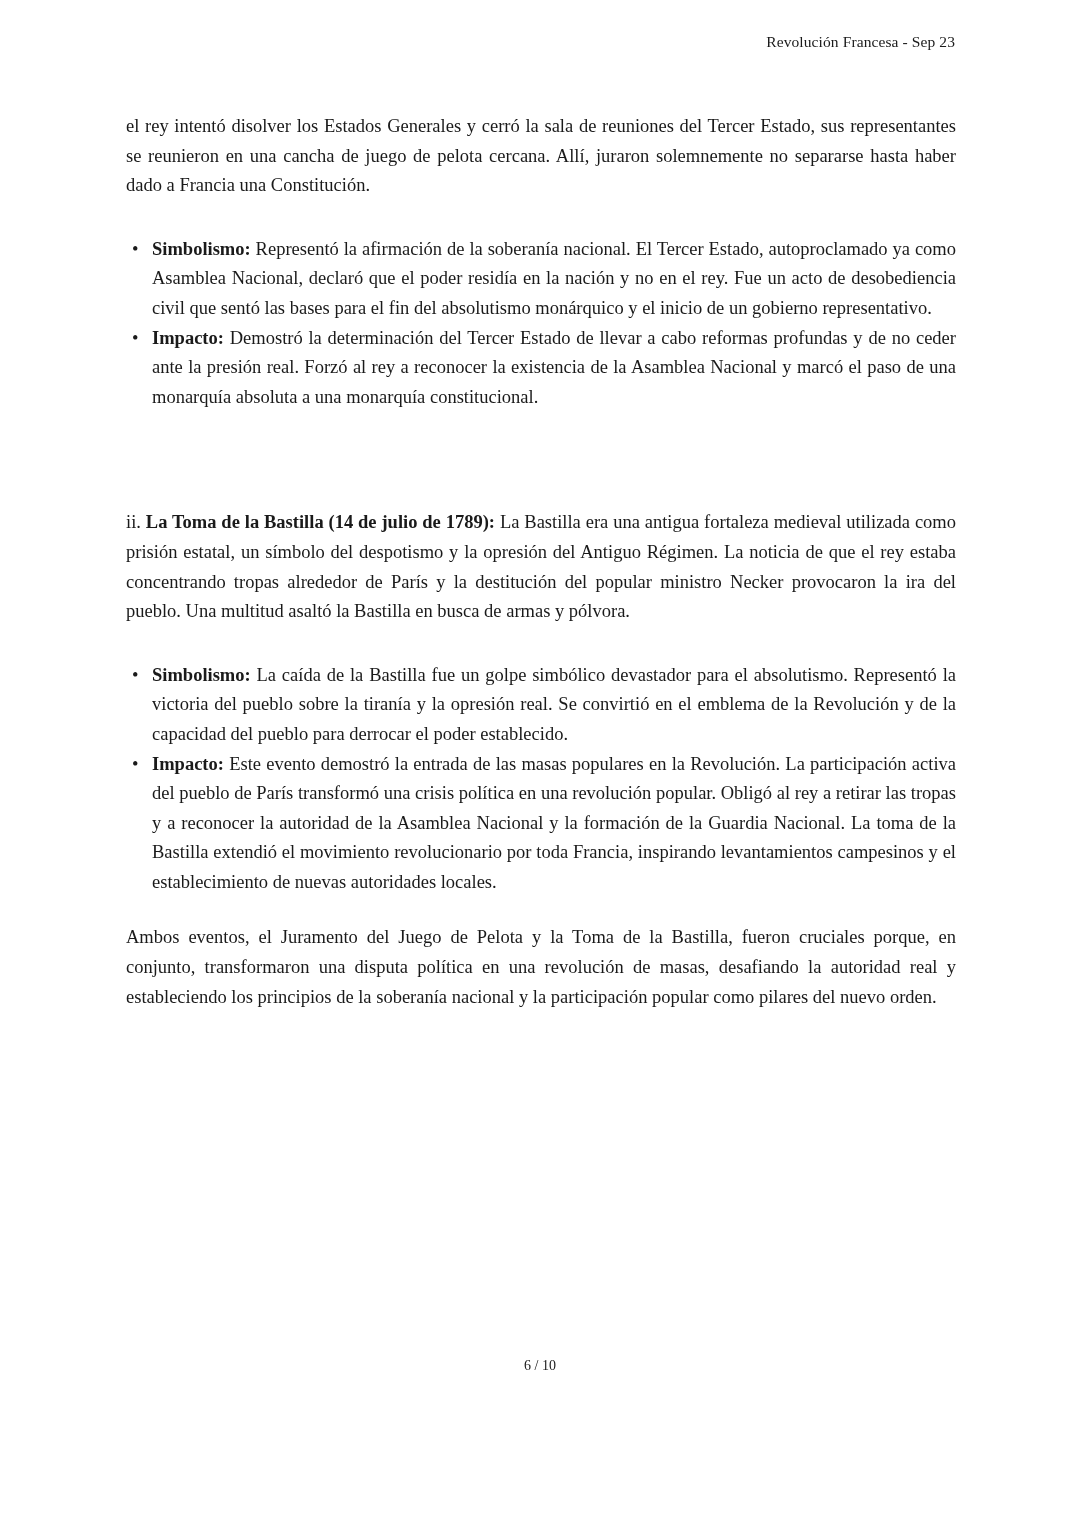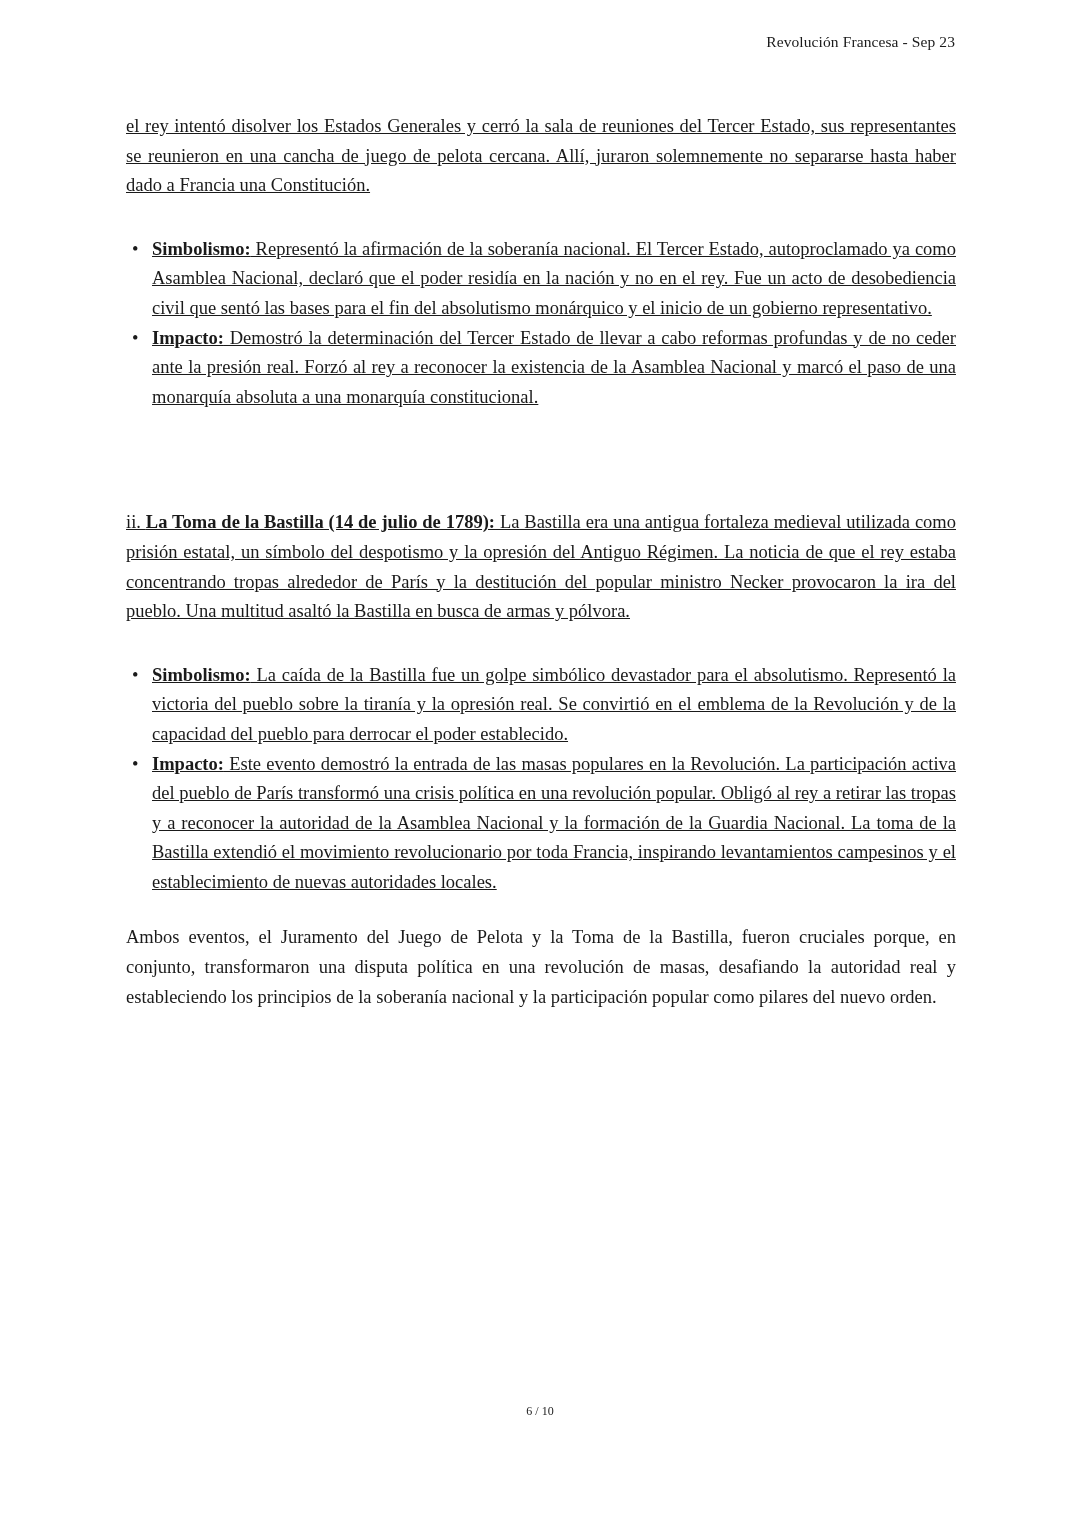--- a/index.html
+++ b/index.html
@@ -33,21 +33,20 @@
   }
   p.body-par {
     font-size: 18.5px;
     line-height: 1.60;
     text-align: justify;
     margin: 0 0 0 0;
     hyphens: auto;
   }
   .indent-block {
     margin-left: 22px;
-    text-decoration: underline;
   }
   ul.bullets {
     list-style: none;
     margin: 0;
     padding: 0;
   }
   ul.bullets li {
     position: relative;
     padding-left: 26px;
     font-size: 18.5px;
@@ -66,23 +65,23 @@
   .lead {
     font-weight: bold;
   }
   .gap-lg { height: 34px; }
   .gap-xl { height: 96px; }
   .gap-md { height: 26px; }
   .footer {
     position: absolute;
     left: 0;
     right: 0;
-    top: 1404px;
+    top: 1358px;
     text-align: center;
-    font-size: 12px;
+    font-size: 14px;
     color: #1a1a1a;
   }
   .inline { display: inline; margin-top: 48px; }
 </style>
 </head>
 <body>
 
 <div class="page">
 
   <div class="header">Revolución Francesa - Sep 23</div>

